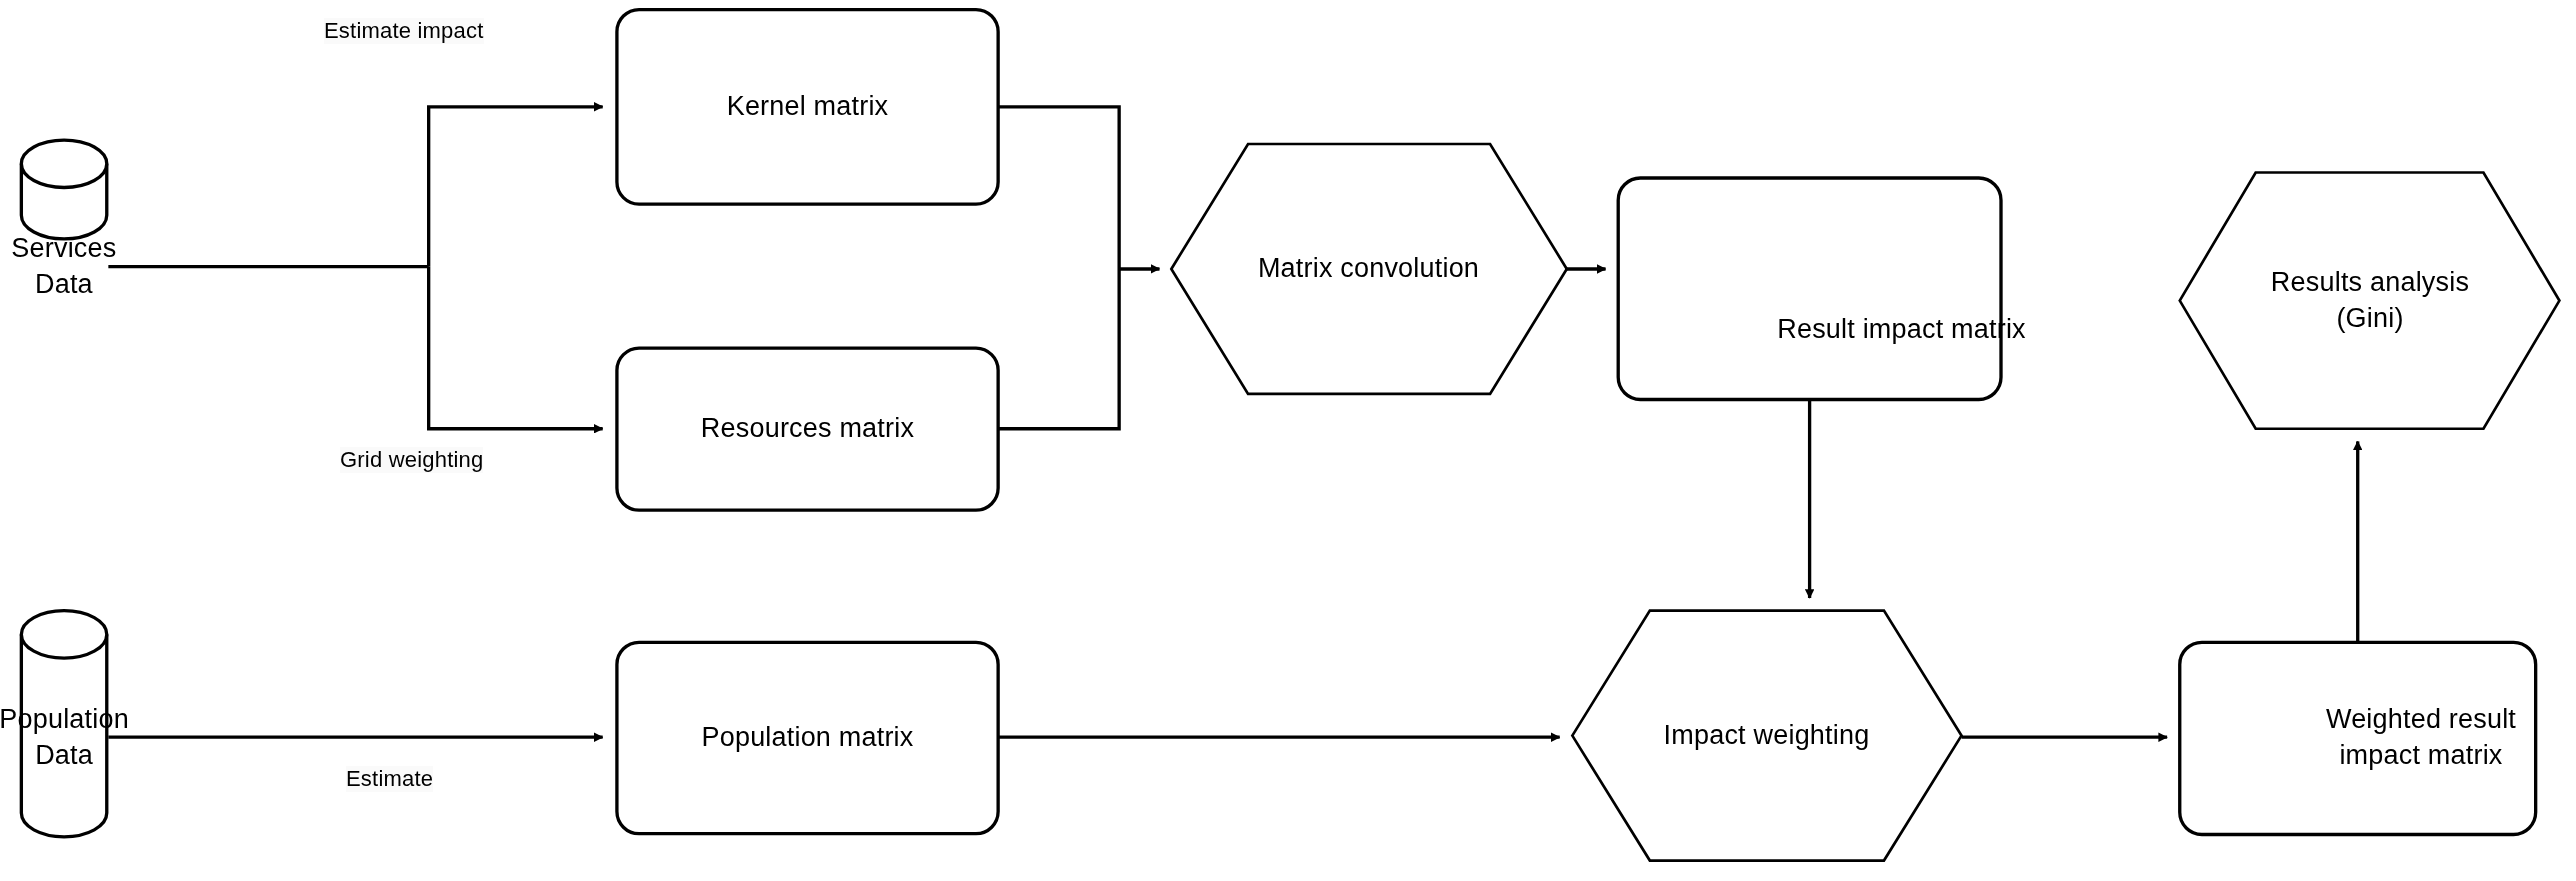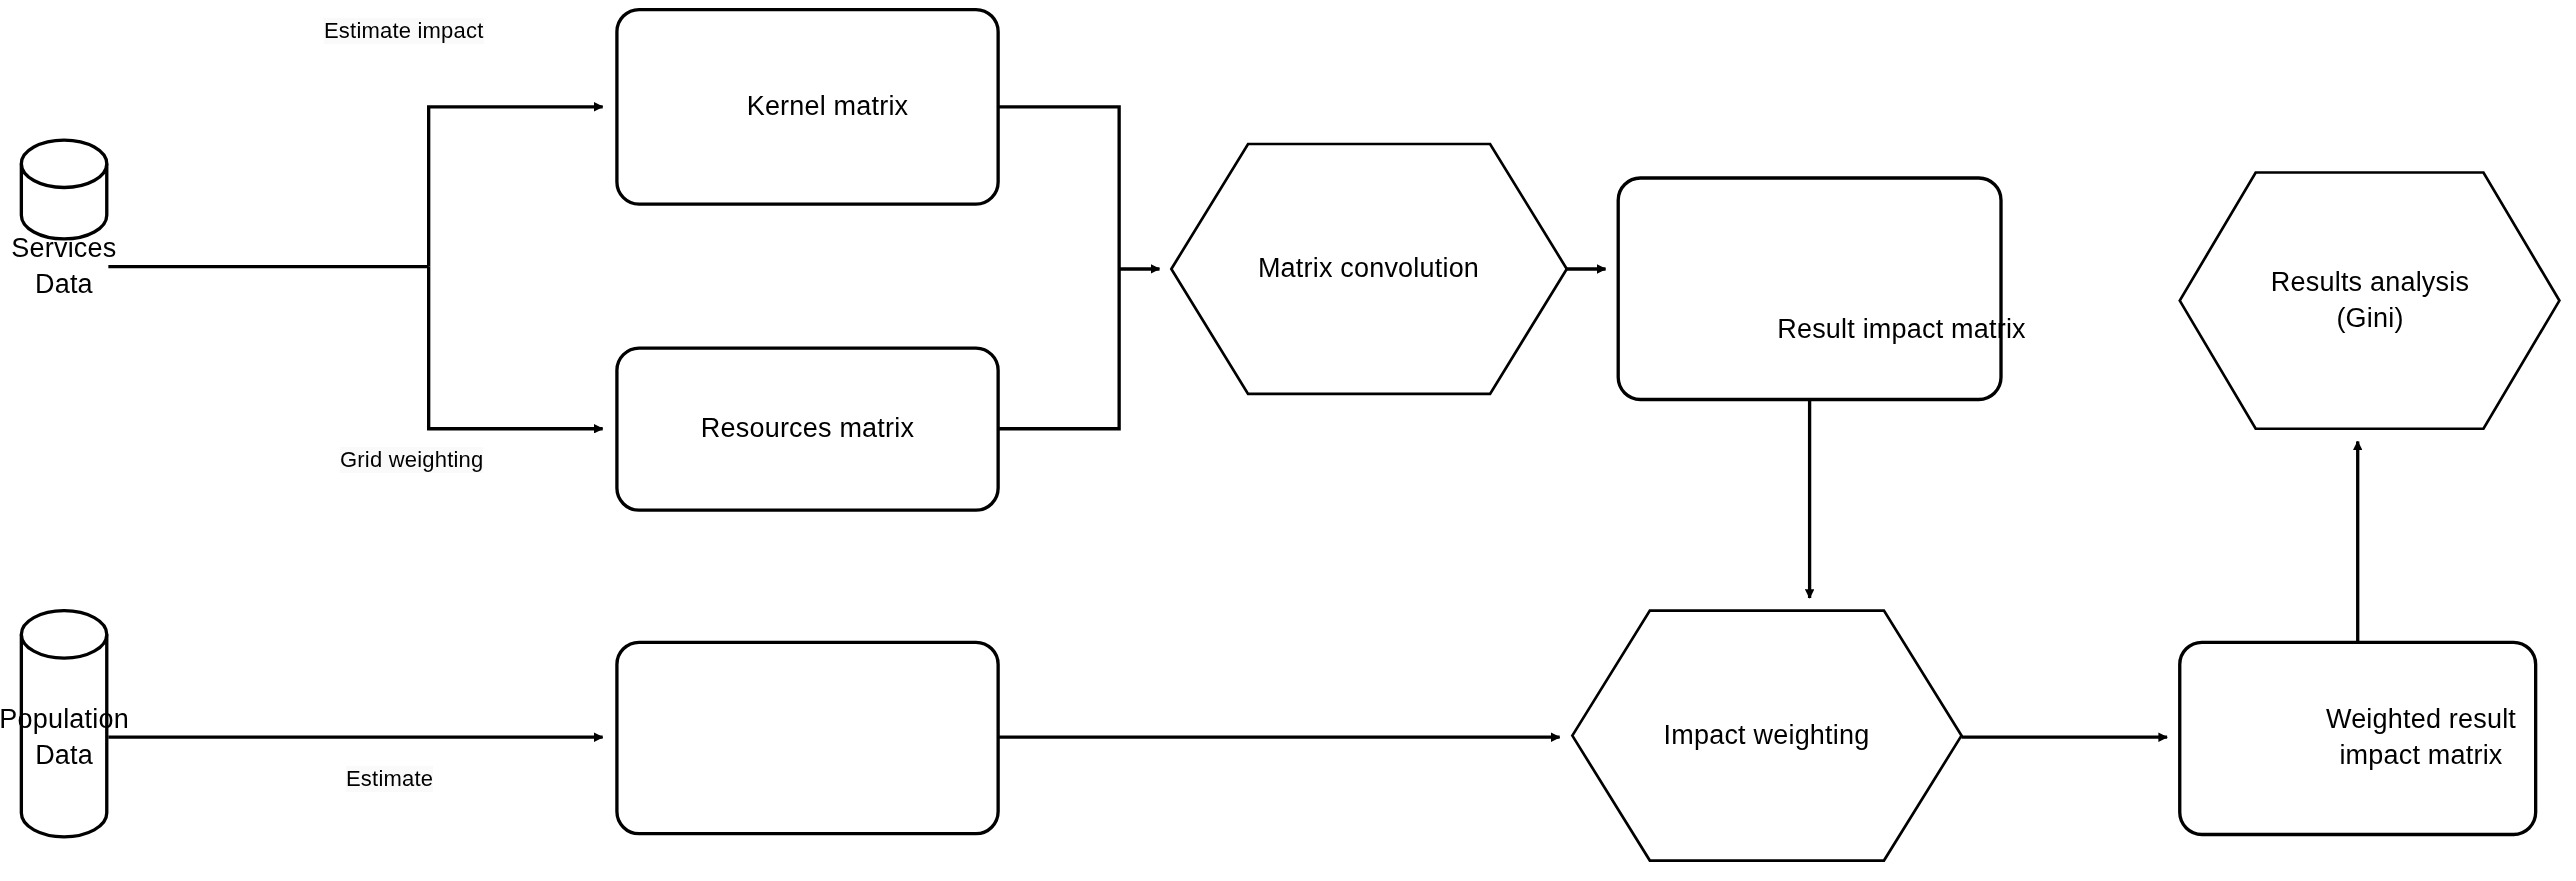--- a/index.html
+++ b/index.html
@@ -110,34 +110,35 @@
 
       <path d="M 2480 932 L 2740 932" marker-end="url(#arrow)"></path>
 
       <path d="M 2981 812 L 2981 558" marker-end="url(#arrow)"></path>
     </g>
   </svg>
 
   <div class="node-label" style="left:21.4px; top:227px; width:85px; height:79px;">Services
 Data</div>
 
-  <div class="node-label" style="left:617px; top:9.5px; width:381px; height:195px;padding-left:20px;">Kernel matrix</div>
+  <div class="node-label" style="left:617px; top:9.5px; width:381px; height:195px;">Kernel matrix</div>
 
   <div class="node-label" style="left:617px; top:348px; width:381px; height:162px;">Resources matrix</div>
 
   <div class="node-label" style="left:1171px; top:229px; width:395px; height:79px;">Matrix convolution</div>
 
   <div class="node-label" style="left:1710px; top:178px; width:383px; height:221px;margin-top:41px;">Result impact matrix</div>
 
   <div class="node-label" style="left:2180px; top:245px; width:380px; height:111px;">Results analysis
 (Gini)</div>
 
   <div class="node-label" style="left:16.6px; top:698px; width:95px; height:79px;">Population
 Data</div>
 
+  <div class="node-label" style="left:617px; top:642px; width:381px; height:191px;">Population matrix</div>
 
   <div class="node-label" style="left:1572px; top:696px; width:389px; height:79px;">Impact weighting</div>
 
   <div class="node-label" style="left:2180px; top:642px; width:428px; height:192px;padding-left:27px;">Weighted result
 impact matrix</div>
 
   <div class="edge-label" style="left:324px; top:18px;">Estimate impact</div>
 
   <div class="edge-label" style="left:340px; top:447px;">Grid weighting</div>
 

